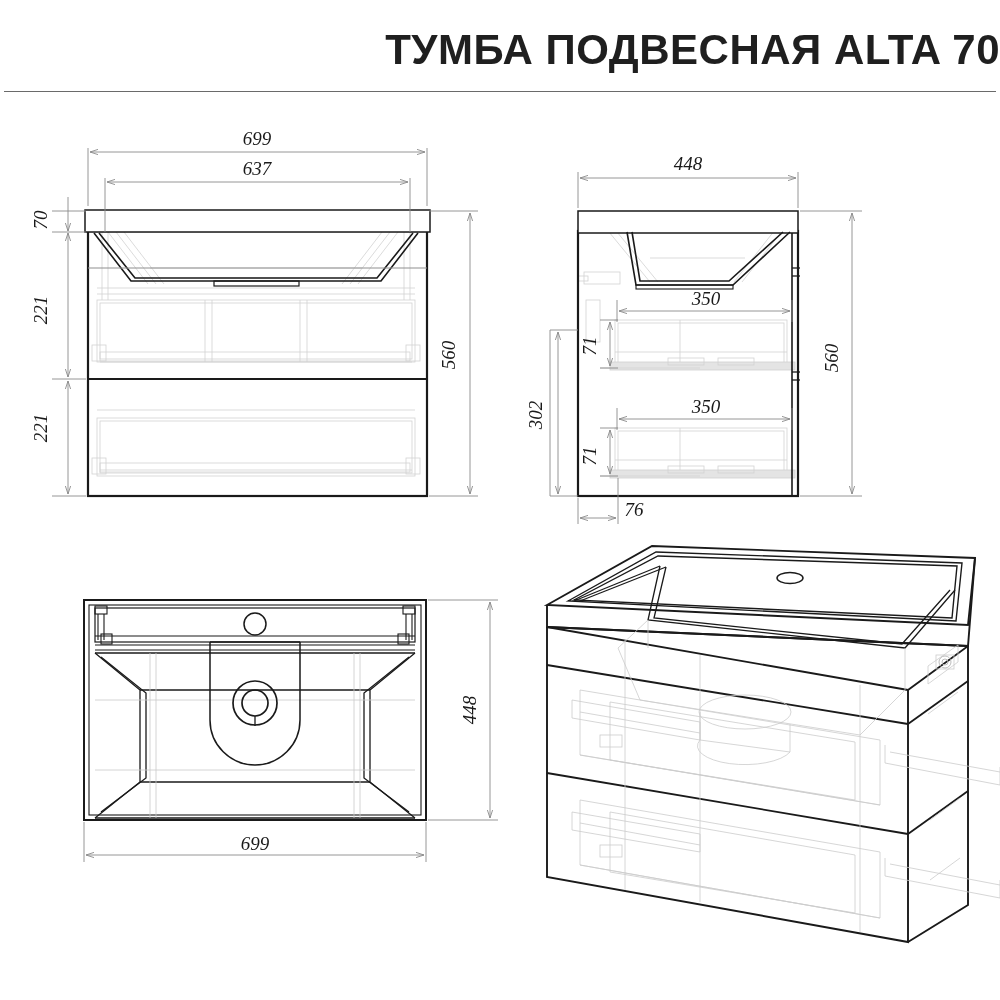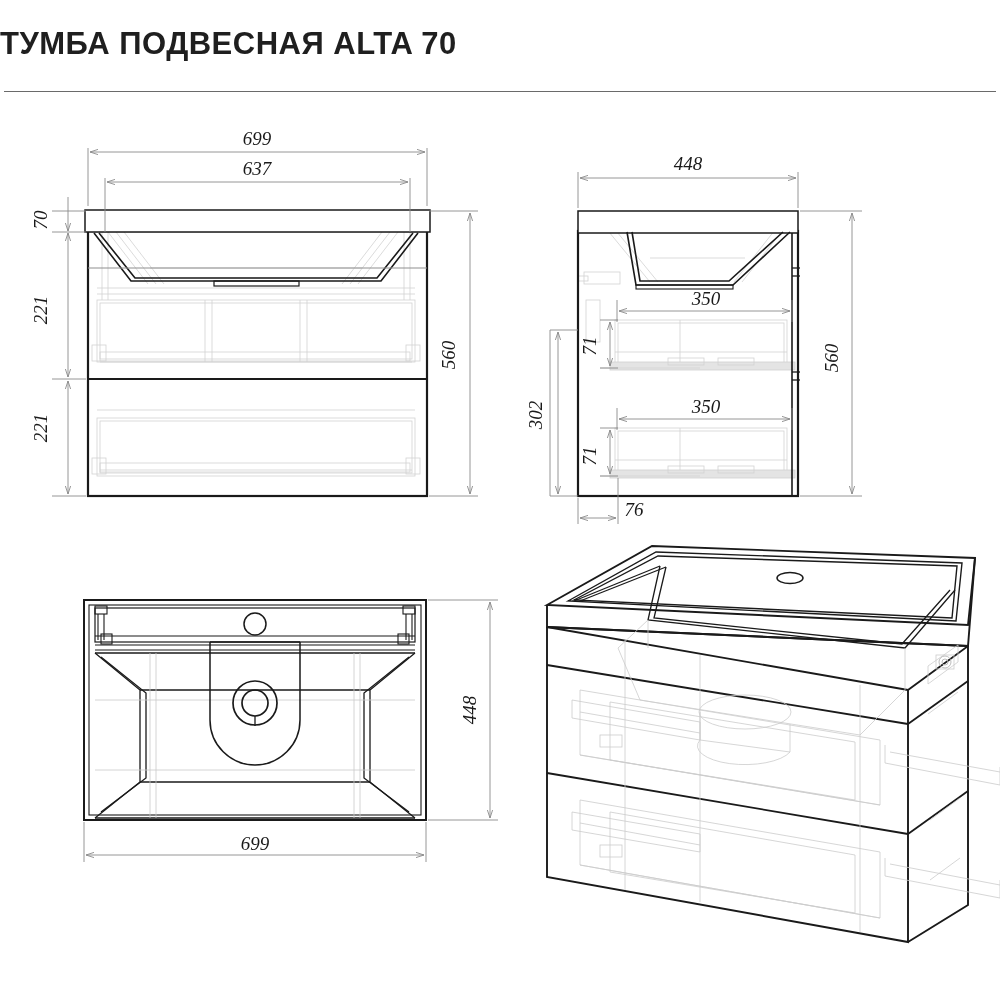--- a/index.html
+++ b/index.html
@@ -20,23 +20,23 @@
     position: relative;
     width: 1000px;
     height: 1000px;
     background: #ffffff;
   }
   #title {
     position: absolute;
     left: 0;
     top: 26px;
     width: 1000px;
-    text-align: left;
+    text-align: right;
     font-family: "Liberation Sans", sans-serif;
-    font-size: 31px;
+    font-size: 42px;
     font-weight: bold;
     letter-spacing: 0.5px;
     color: #1f1f1f;
     white-space: nowrap;
   }
   #title-rule {
     position: absolute;
     left: 4px;
     top: 91px;
     width: 992px;

